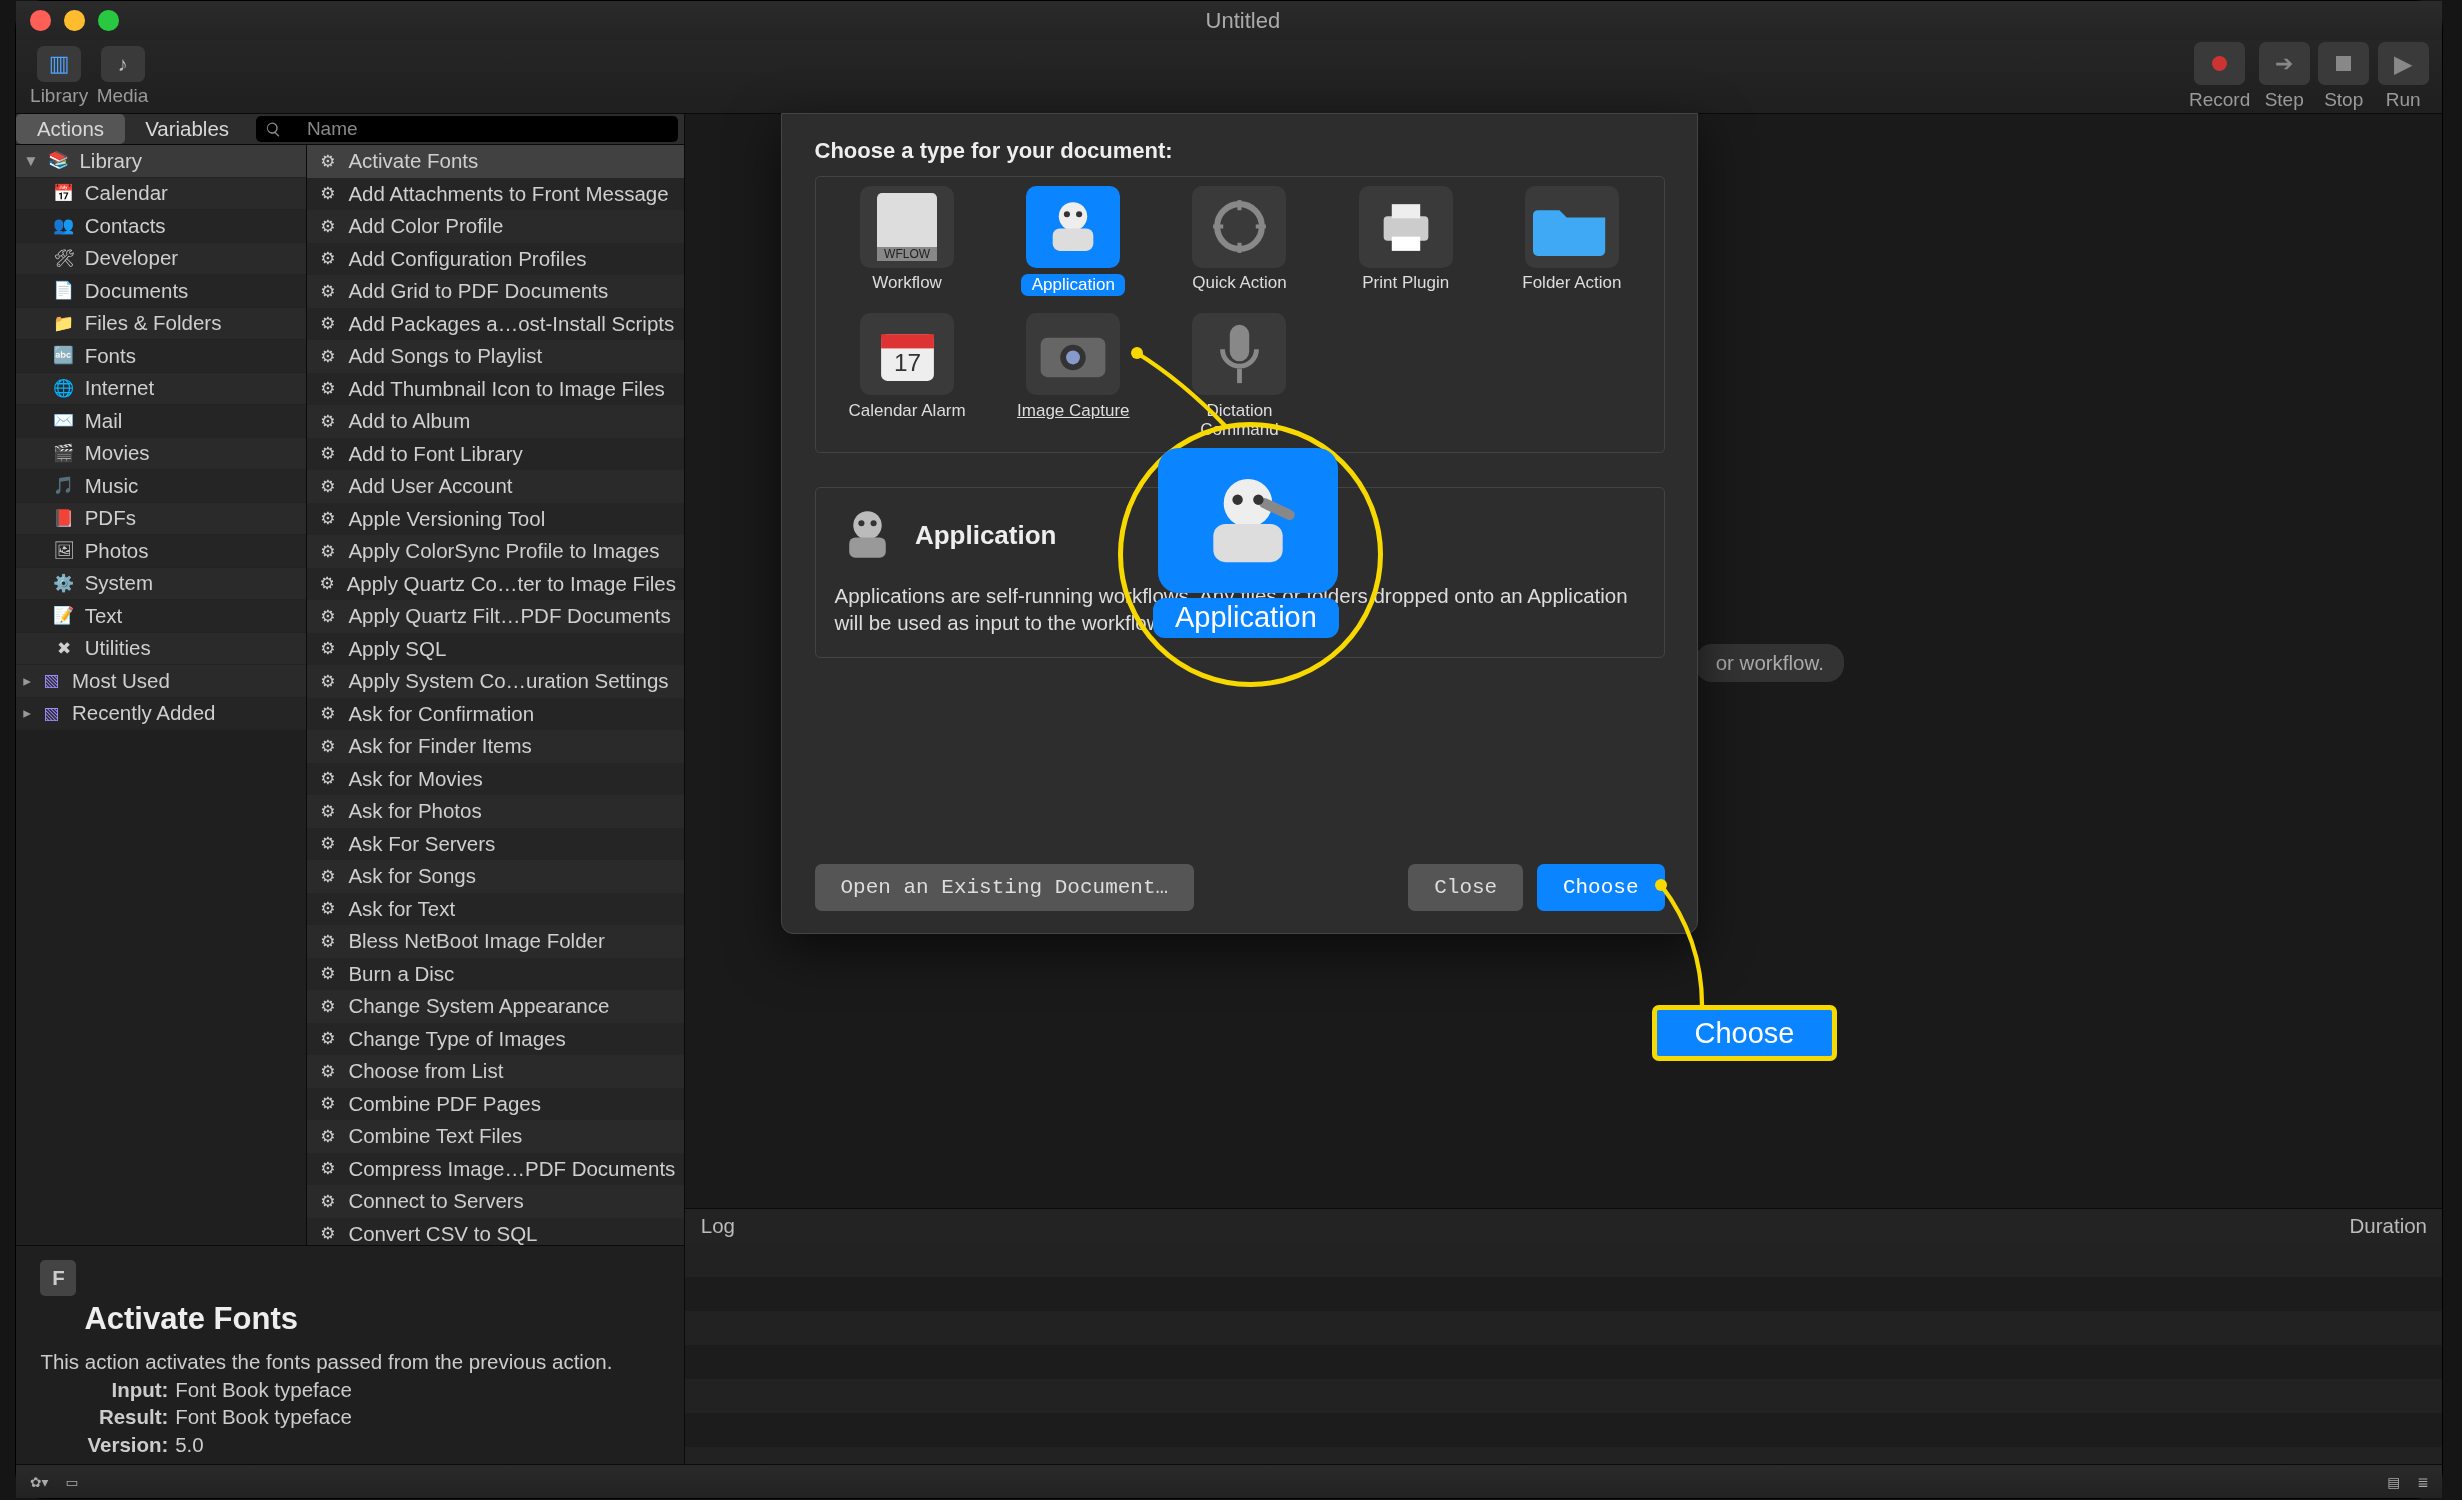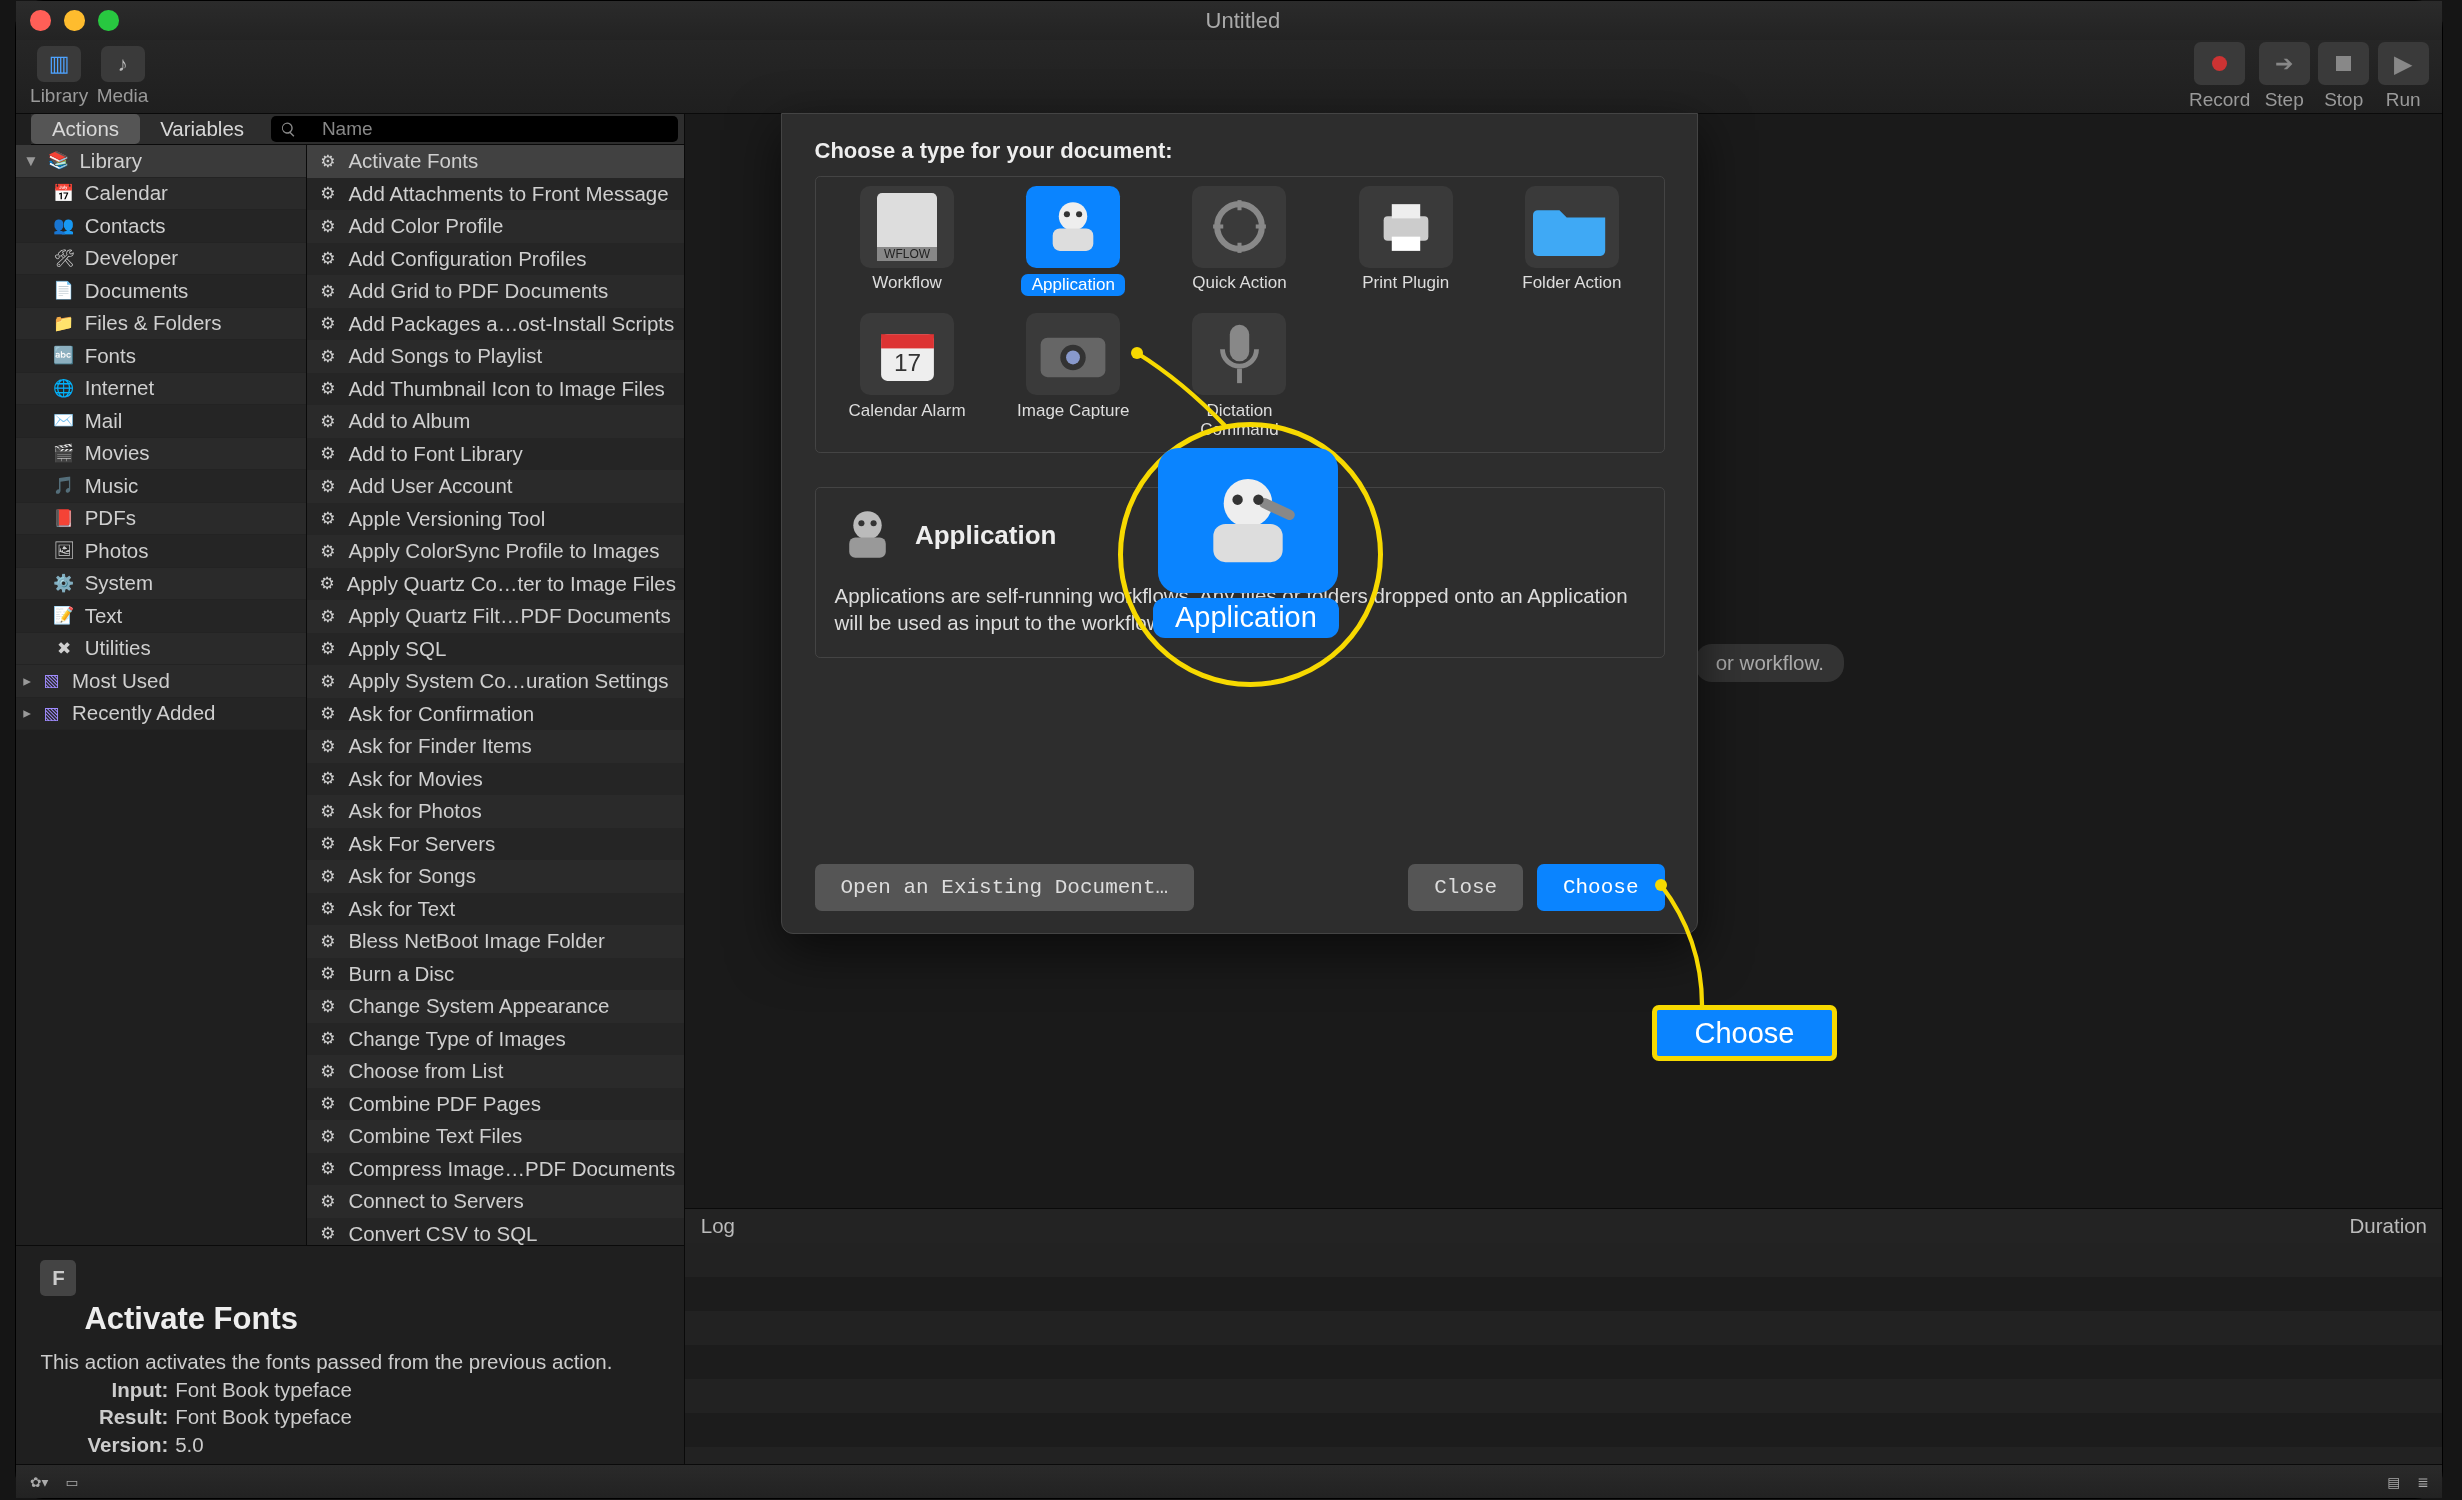--- a/index.html
+++ b/index.html
@@ -36,21 +36,21 @@
   .tb-btn{display:flex;flex-direction:column;align-items:center;gap:3.4px;color:var(--text-dim);font-size:19px;}
   .tb-btn .ico{width:44px;height:36px;background:#3a3a3a;border-radius:6.8px;display:flex;align-items:center;justify-content:center;}
   .tb-right{margin-left:auto;display:flex;gap:8.5px;}
   .tb-btn.rt .ico{width:51px;height:43px;background:#3a3a3a;border-radius:6.8px;}
 
   
   .body{position:absolute;left:0;right:0;top:113px;bottom:34px;display:flex;}
 
   
   .left{width:669px;height:100%;display:flex;flex-direction:column;border-right:0.9px solid #0a0a0a;background:#1f1f1f;}
-  .tabs{display:flex;align-items:center;height:31px;background:#2d2d2d;border-bottom:0.9px solid #0a0a0a;margin-left:15px;}
+  .tabs{display:flex;align-items:center;height:31px;background:#2d2d2d;border-bottom:0.9px solid #0a0a0a;}
   .tab{padding:3.4px 20.5px;font-size:20.5px;color:#d8d8d8;border-radius:5.1px;}
   .tab.sel{background:#555;}
   .search{flex:1;height:26px;margin:0 6.8px;background:#000000;border-radius:5.1px;display:flex;align-items:center;padding:0 8.5px;color:#888;font-size:19px;gap:25px;}
   .search svg{width:17px;height:17px;fill:#888;}
 
   .split{flex:1;display:flex;min-height:0;}
   .col1{width:291px;border-right:0.9px solid #0a0a0a;overflow:auto;}
   .col2{flex:1;overflow:auto;}
   .librow{display:flex;align-items:center;height:32.5px;padding:0 6.8px;font-size:20.5px;background:#2a2a2a;border-bottom:0.9px solid #232323;gap:8.5px;}
   .librow.h{background:#3a3a3a;}
@@ -512,21 +512,21 @@
               <div class="doc-lbl" style="white-space: pre-line;">Calendar Alarm</div>
             </div>
             <div class="doc-item">
               <div class="doc-ico">
                 <svg width="74" height="56" viewBox="0 0 64 48">
                   <rect x="4" y="10" width="56" height="34" rx="6" fill="#666"></rect>
                   <circle cx="32" cy="27" r="11" fill="#333"></circle>
                   <circle cx="32" cy="27" r="6" fill="#89c"></circle>
                 </svg>
               </div>
-              <div class="doc-lbl" style="white-space: pre-line;">Image Capture</div>
+              <div class="doc-lbl" style="white-space: pre-line; text-decoration: underline;">Image Capture</div>
             </div>
             <div class="doc-item">
               <div class="doc-ico">
                 <svg width="51" height="68" viewBox="0 0 40 56">
                   <rect x="12" y="4" width="16" height="30" rx="8" fill="#888"></rect>
                   <path d="M6 24a14 14 0 0028 0" stroke="#888" stroke-width="4" fill="none"></path>
                   <rect x="18" y="40" width="4" height="12" fill="#888"></rect>
                 </svg>
               </div>
               <div class="doc-lbl" style="white-space: pre-line;">Dictation

